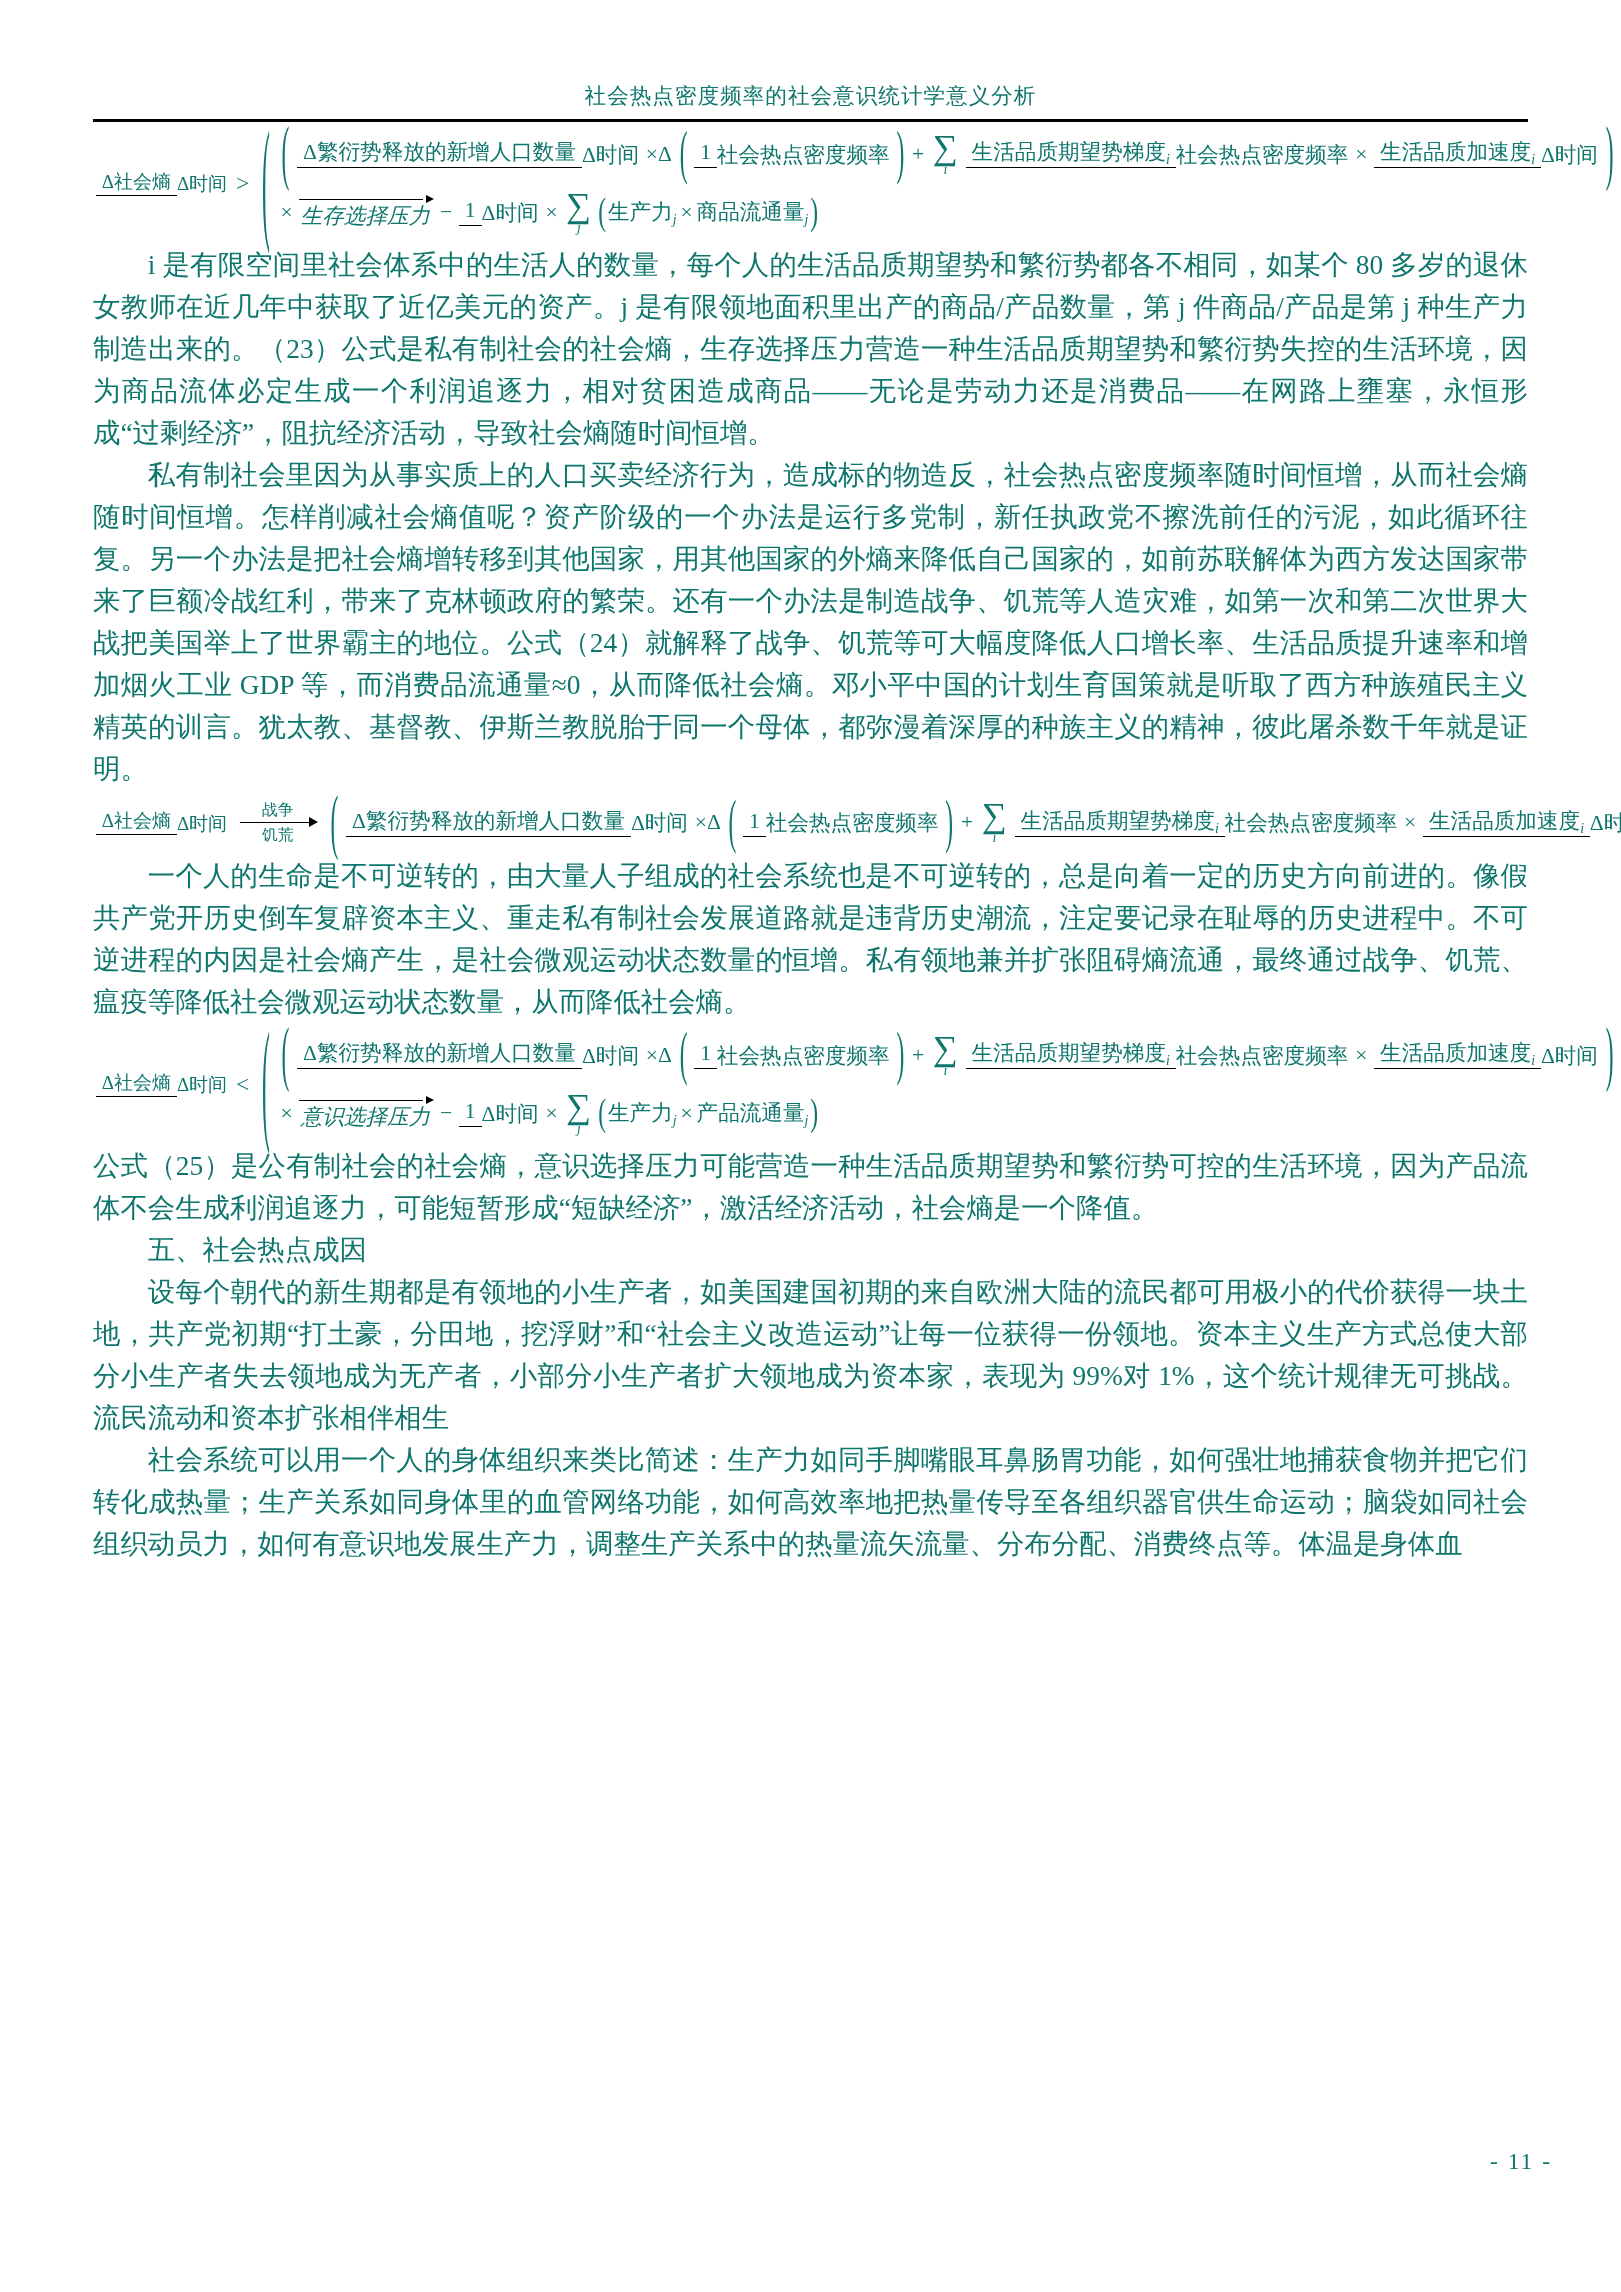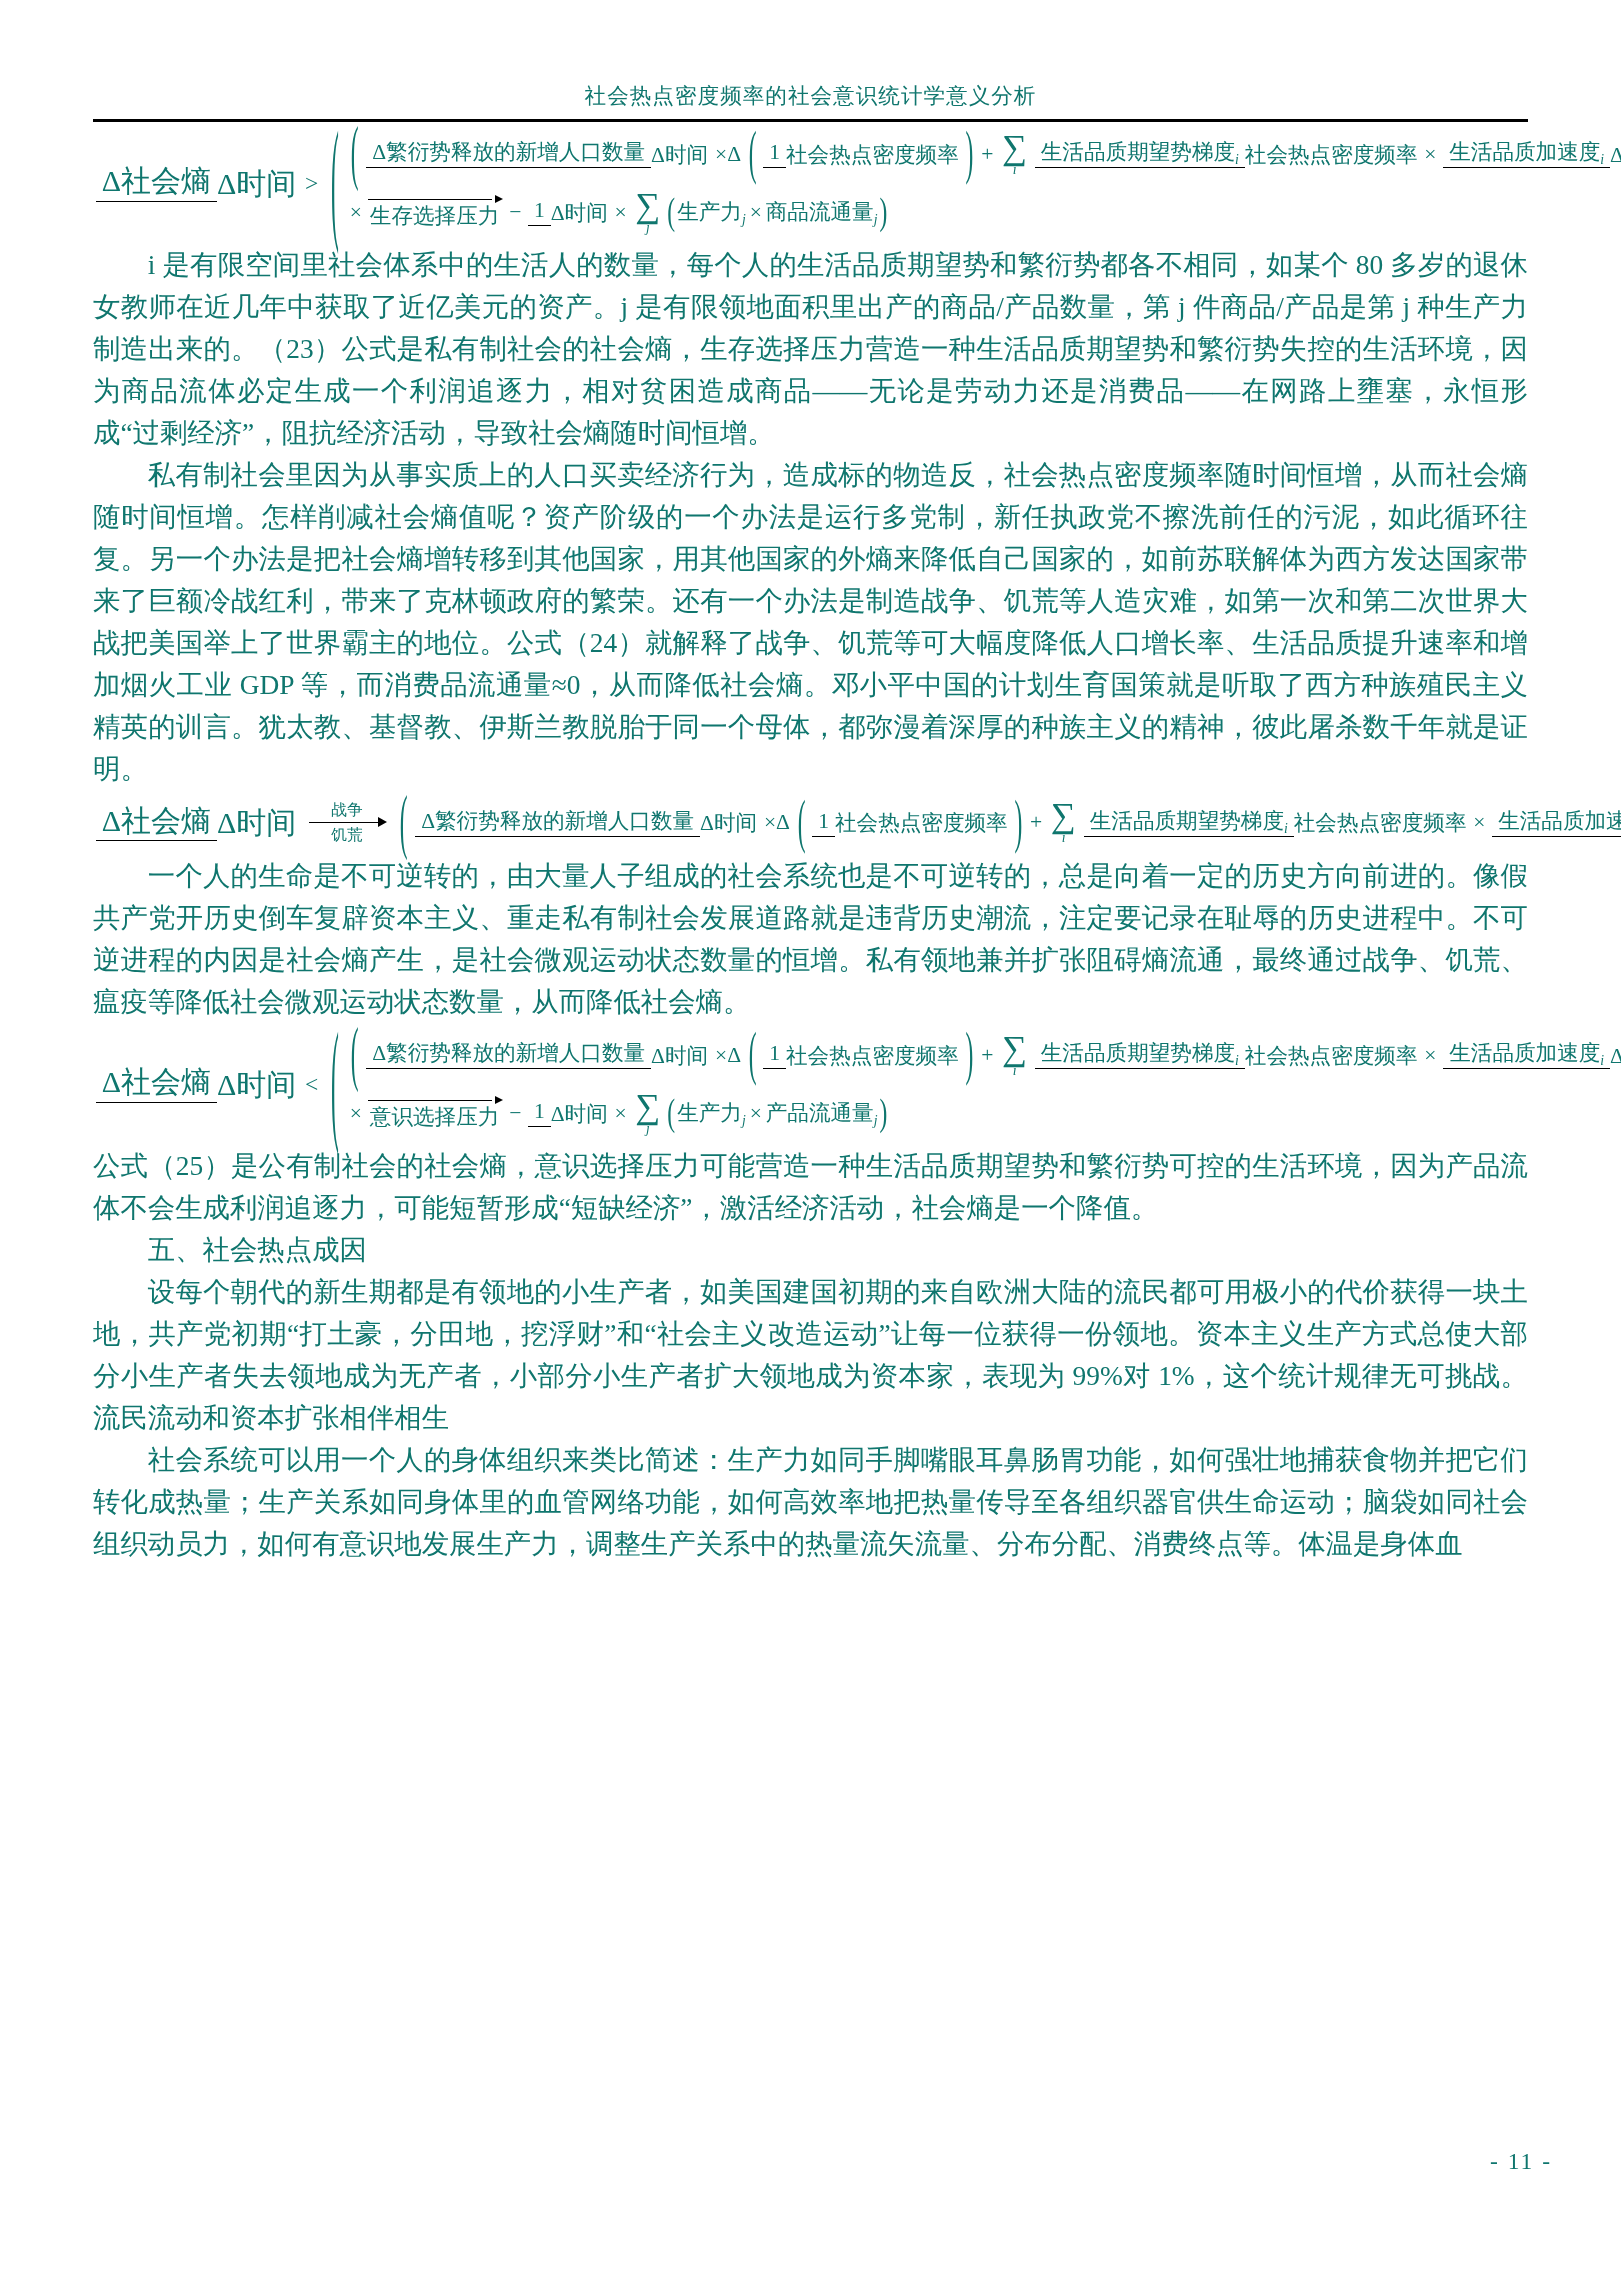--- a/index.html
+++ b/index.html
@@ -41,33 +41,33 @@
     font-size:21.6px;line-height:1.15;
     margin:9.8px 0 9.8px 0;
     white-space:nowrap;
   }
   .fcol{display:inline-flex;flex-direction:column;align-items:flex-start;}
   .frow{display:inline-flex;align-items:center;}
   .frow2{margin-top:13.7px;}
   .frac{display:inline-flex;flex-direction:row;align-items:center;vertical-align:middle;margin:0 2.9px;text-align:center;}
   .frac .num{padding:0 5.9px 2px 5.9px;border-bottom:1.5px solid #000;white-space:nowrap;}
   .frac .den{padding-top:2px;white-space:nowrap;}
-  .lhs{font-size:30px;}
+  .lhs{font-size:19px;}
   .rel{font-size:23.5px;margin:0 5.9px;}
   .op{margin:0 3.9px;}
   sub.ix{font-size:13.7px;font-style:italic;line-height:9.8px;}
   .sum{display:inline-flex;flex-direction:column;align-items:center;margin:0 4.9px;}
   .sum .sg{font-size:35px;line-height:31px;}
   .sum .ixb{font-size:13.7px;font-style:italic;line-height:13.7px;}
   .par{display:inline-block;font-size:23.5px;font-weight:300;line-height:27.4px;}
   .par-s{transform:scaleY(1.6);margin:0 2px;}
   .par-m{transform:scaleY(2.5);margin:0 3.9px;}
   .par-l{transform:scaleY(3.1);margin:0 4.9px;}
   .par-xl{transform:scaleY(5.8);margin:0 6.9px;}
-  .vec{position:relative;display:inline-block;padding:8.8px 3.9px 0 2px;margin:0 2px;}
+  .vec{position:relative;display:inline-block;padding:8.8px 3.9px 0 2px;margin:0 2px;font-style:italic;}
   .vec::before{content:"";position:absolute;left:0;top:3.9px;right:10.8px;height:0;border-top:1.5px solid #000;}
   .vec::after{content:"";position:absolute;right:0;top:-1px;width:0;height:0;
     border-top:4.9px solid transparent;border-bottom:4.9px solid transparent;border-left:8.8px solid #000;}
   .flabel{margin-left:auto;font-size:23.5px;align-self:center;padding-right:5.9px;}
   .tail{font-size:23.5px;margin-left:3.9px;}
   .arrow-labeled{display:inline-flex;flex-direction:column;align-items:center;margin:0 9.8px;font-size:15.7px;line-height:17.6px;}
   .arrow-line{position:relative;width:76px;height:1.6px;background:#000;margin:2.9px 0;}
   .arrow-line::after{content:"";position:absolute;right:-2px;top:-5.1px;width:0;height:0;
     border-top:5.9px solid transparent;border-bottom:5.9px solid transparent;border-left:9.8px solid #000;}
   .page-number{

